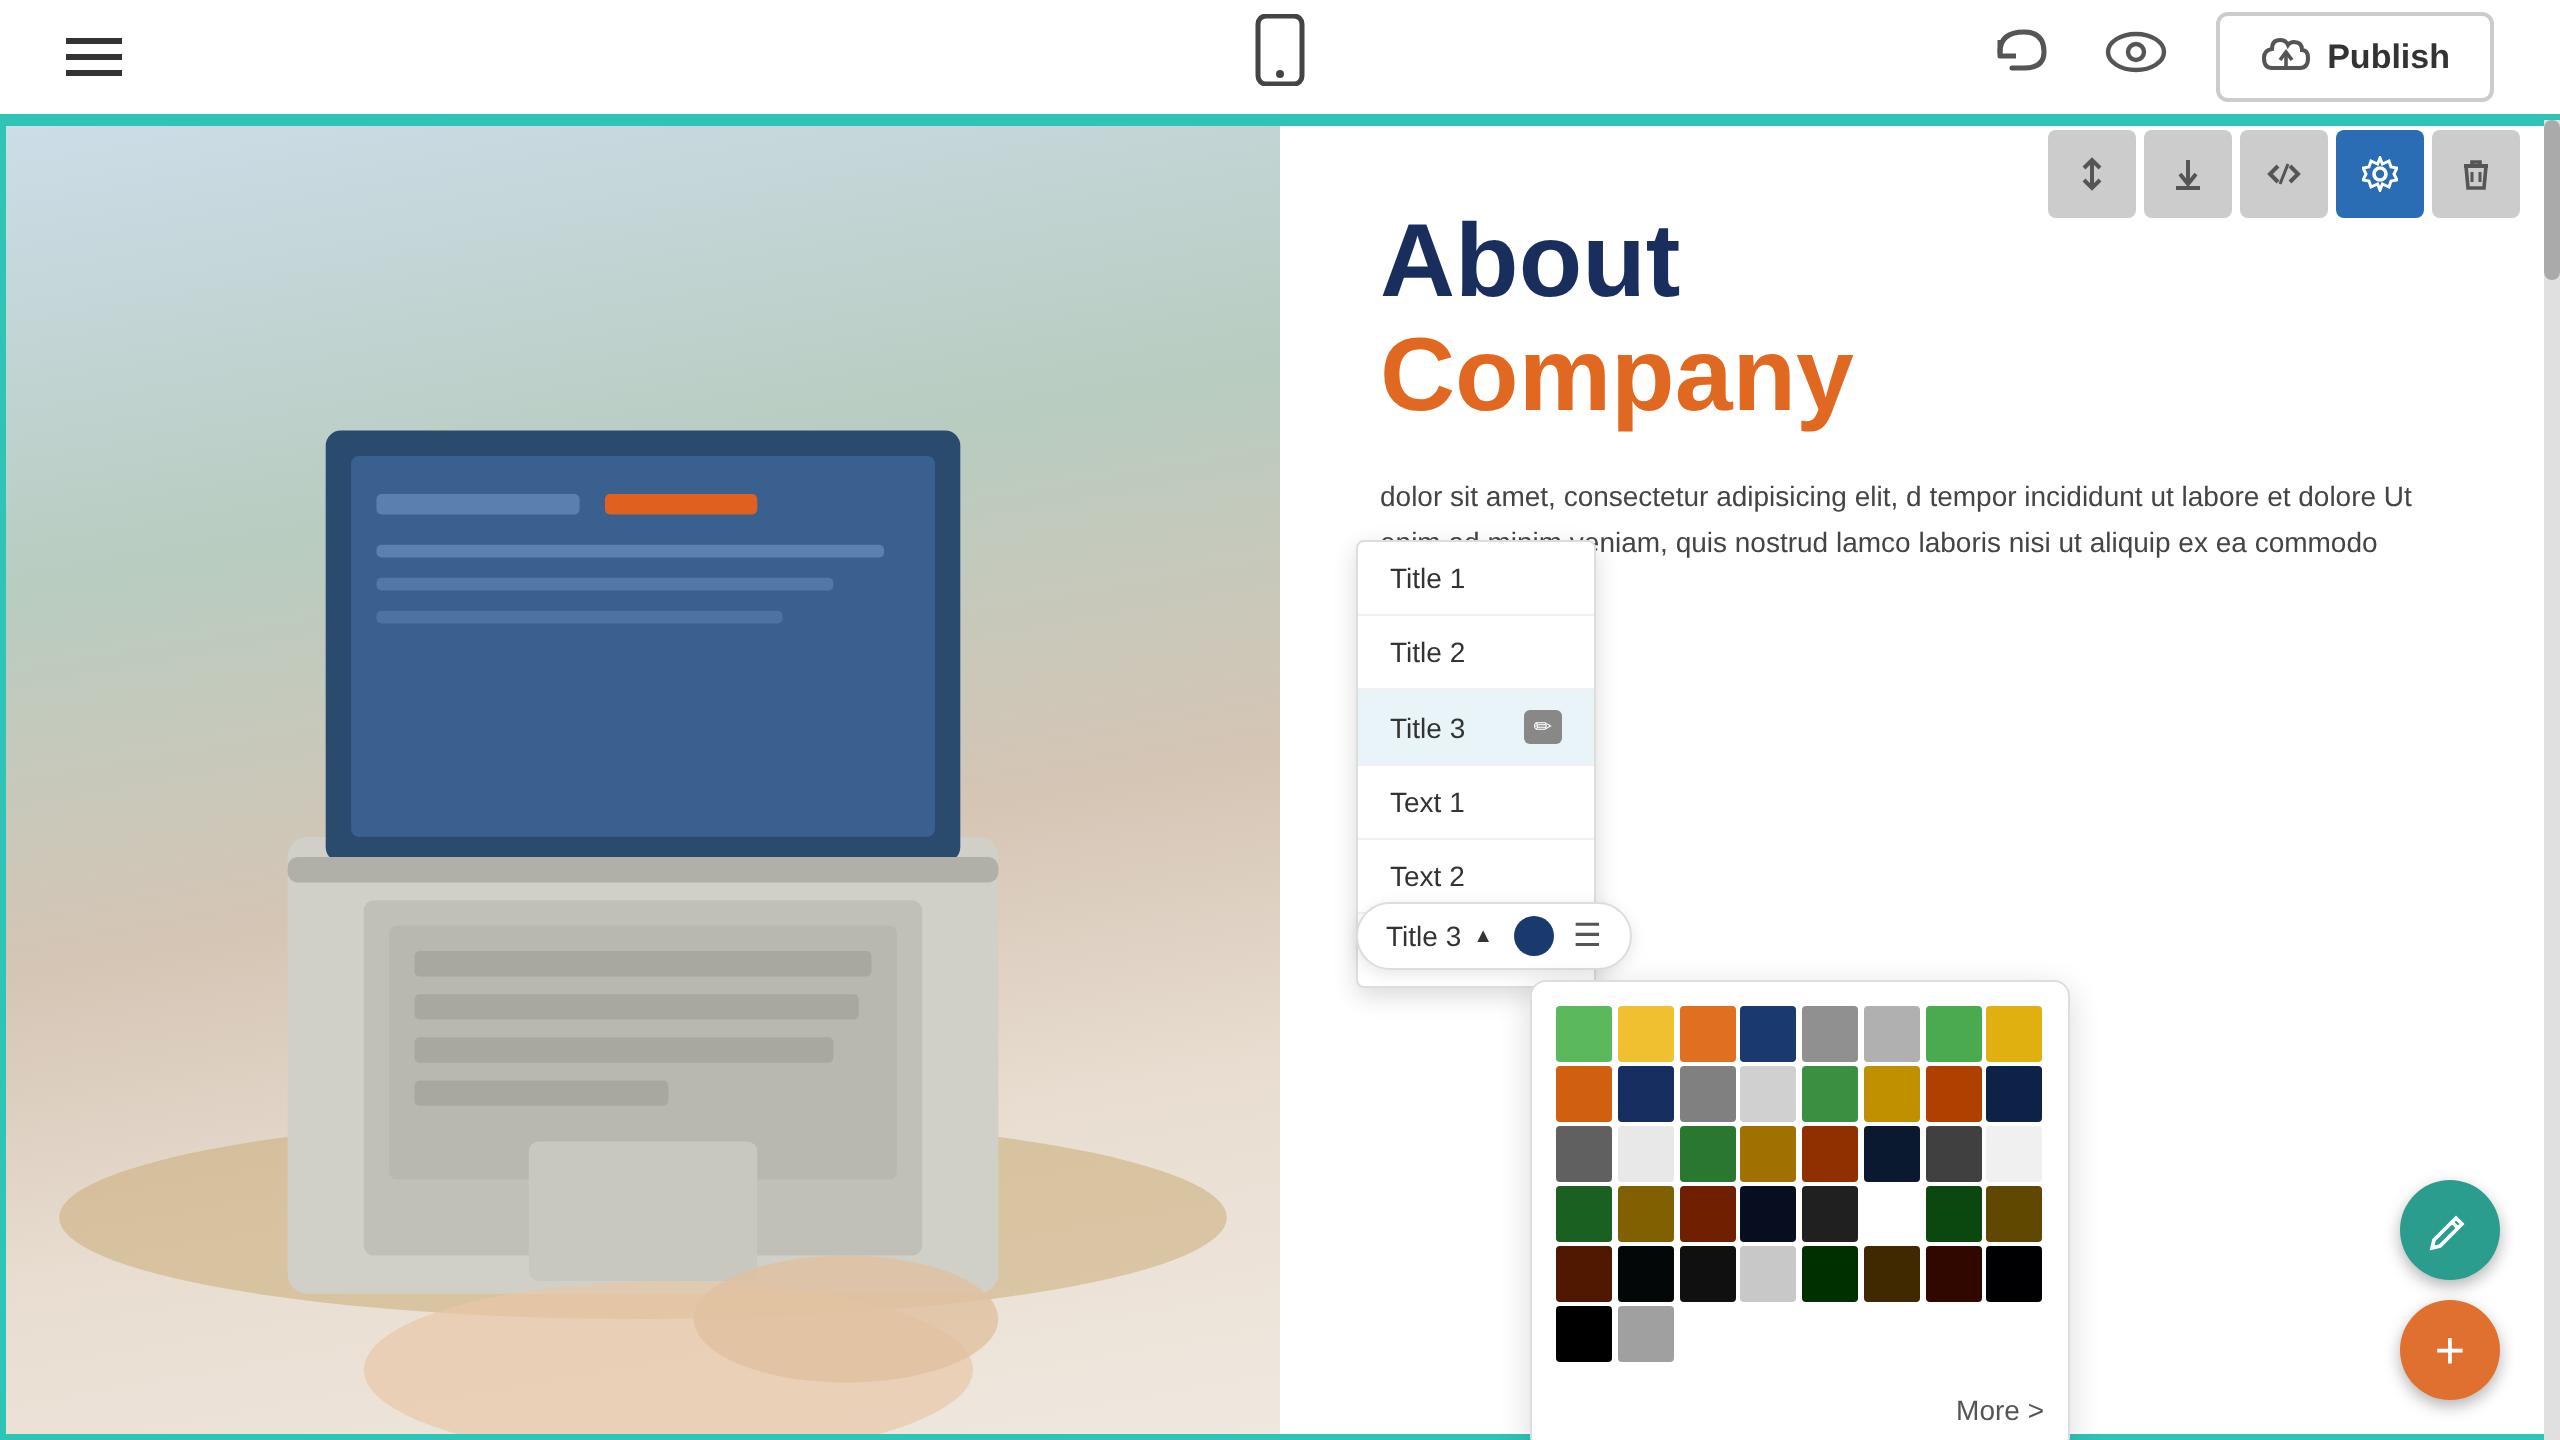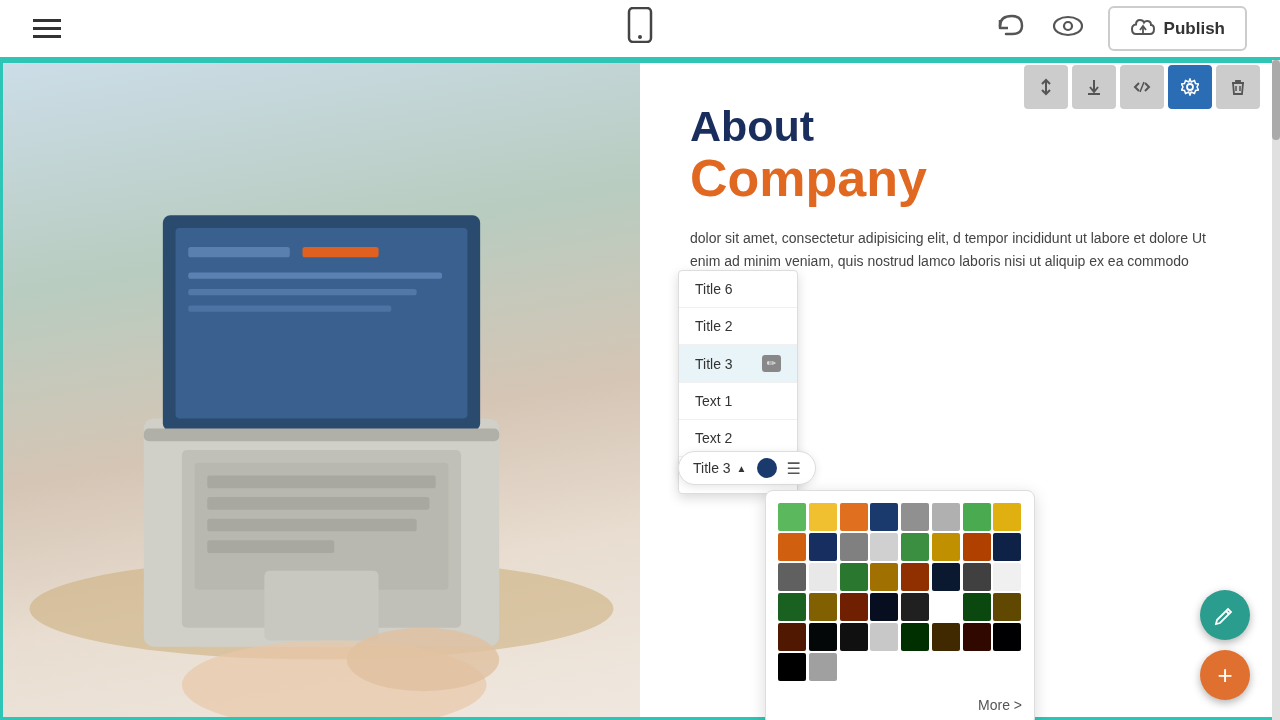--- a/index.html
+++ b/index.html
@@ -79,21 +79,21 @@
       width: 100%; height: 100%;
       background: linear-gradient(160deg, #c5d8e8 0%, #b8c8b0 40%, #d8c0a8 70%, #e0d0b8 100%);
       position: relative;
     }
     .section-content {
       width: 50%;
       padding: 40px 50px;
       background: #fff;
     }
     .about-title {
-      font-size: 43px;
+      font-size: 52px;
       font-weight: 800;
       color: #1a2e5e;
       line-height: 1.1;
     }
     .company-title {
       font-size: 52px;
       font-weight: 800;
       color: #e06820;
       line-height: 1.1;
       margin-bottom: 20px;
@@ -355,21 +355,21 @@
     <div class="section-content">
       <div class="about-title">About</div>
       <div class="company-title">Company</div>
       <div class="section-text">dolor sit amet, consectetur adipisicing elit, d tempor incididunt ut labore et dolore Ut enim ad minim veniam, quis nostrud lamco laboris nisi ut aliquip ex ea commodo</div>
     </div>
   </div>
 </div>
 
 <div class="dropdown-overlay">
   <div class="dropdown-list">
-    <div class="dropdown-item">Title 6</div>
+    <div class="dropdown-item">Title 1</div>
     <div class="dropdown-item">Title 2</div>
     <div class="dropdown-item selected">
       <span>Title 3</span>
       <span class="edit-icon-small">✏</span>
     </div>
     <div class="dropdown-item">Text 1</div>
     <div class="dropdown-item">Text 2</div>
     <div class="dropdown-item">Menu</div>
   </div>
 </div>

